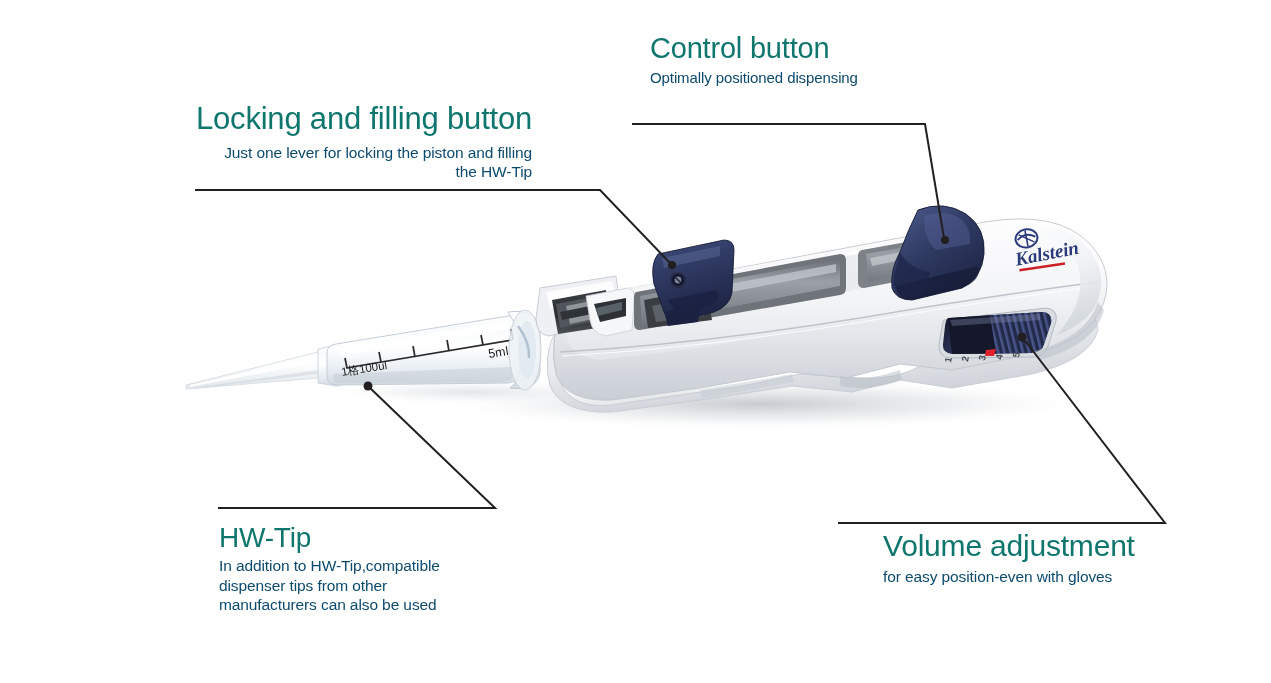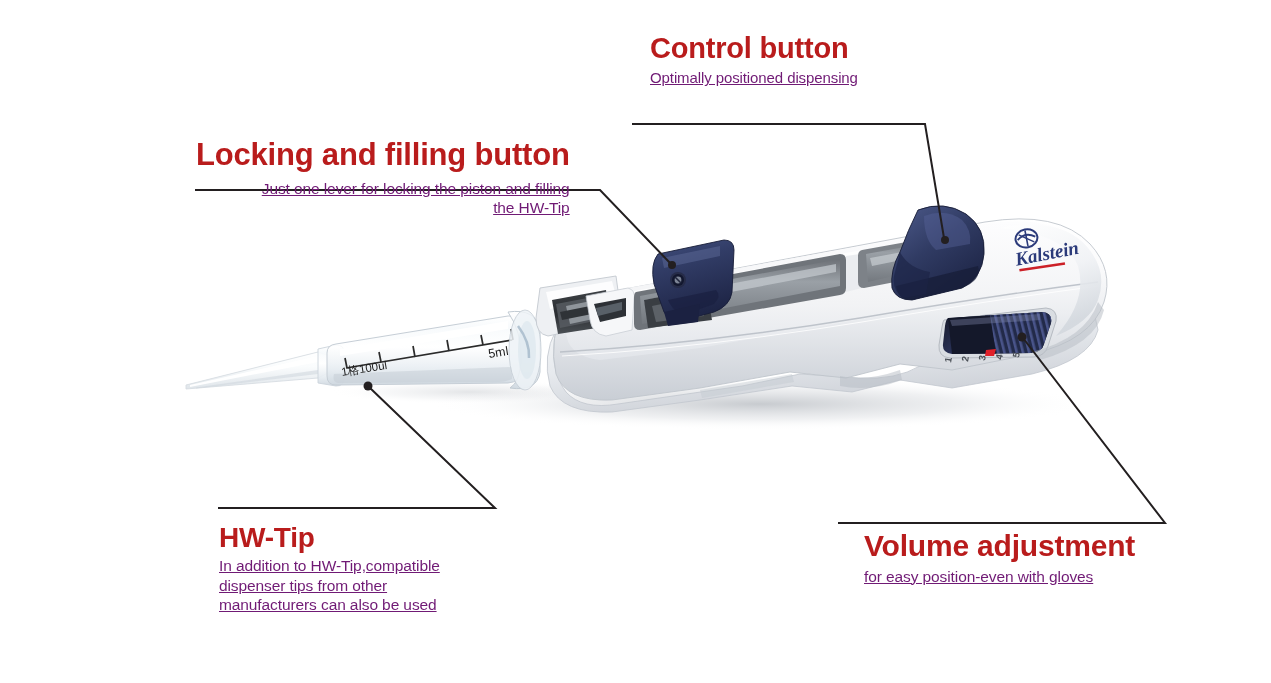--- a/index.html
+++ b/index.html
@@ -10,50 +10,49 @@
     font-family:"Liberation Sans","DejaVu Sans",sans-serif;
     overflow:hidden;
     position:relative;
     -webkit-font-smoothing:antialiased;
   }
   #stage{position:absolute;left:0;top:0;width:1271px;height:683px;}
 
   
   .callout{position:absolute;color:#231f20;}
   .callout .title{
-    font-weight:bold;
-    color:#b91c1c;
+    font-weight:normal;
+    color:#0f766e;
     letter-spacing:-0.2px;
     white-space:nowrap;
     line-height:1.05;
   }
   .callout .body{
-    color:#701a75;
+    color:#0c4a6e;
     line-height:1.26;
     letter-spacing:-0.1px;
-    text-decoration:underline;
   }
 
   
   #cal-lock{left:196px;top:103px;}
-  #cal-lock .title{font-size:31px;margin-top:36px;}
+  #cal-lock .title{font-size:31px;}
   #cal-lock .body{font-size:15.5px;margin-top:7px;text-align:right;}
 
   
   #cal-control{left:650px;top:33px;}
   #cal-control .title{font-size:29px;}
   #cal-control .body{font-size:15px;margin-top:6px;}
 
   
   #cal-hwtip{left:219px;top:523px;}
   #cal-hwtip .title{font-size:28px;}
   #cal-hwtip .body{font-size:15.5px;margin-top:4px;}
 
   
-  #cal-volume{left:864px;top:530px;}
+  #cal-volume{left:883px;top:530px;}
   #cal-volume .title{font-size:30px;}
   #cal-volume .body{font-size:15.5px;margin-top:5px;}
 
   
   svg.layer{position:absolute;left:0;top:0;width:1271px;height:683px;overflow:visible;}
   svg#leaders{pointer-events:none;}
   .lead{fill:none;stroke:#231f20;stroke-width:2;stroke-linejoin:miter;stroke-linecap:butt;}
   .leaddot{fill:#231f20;}
 
   

